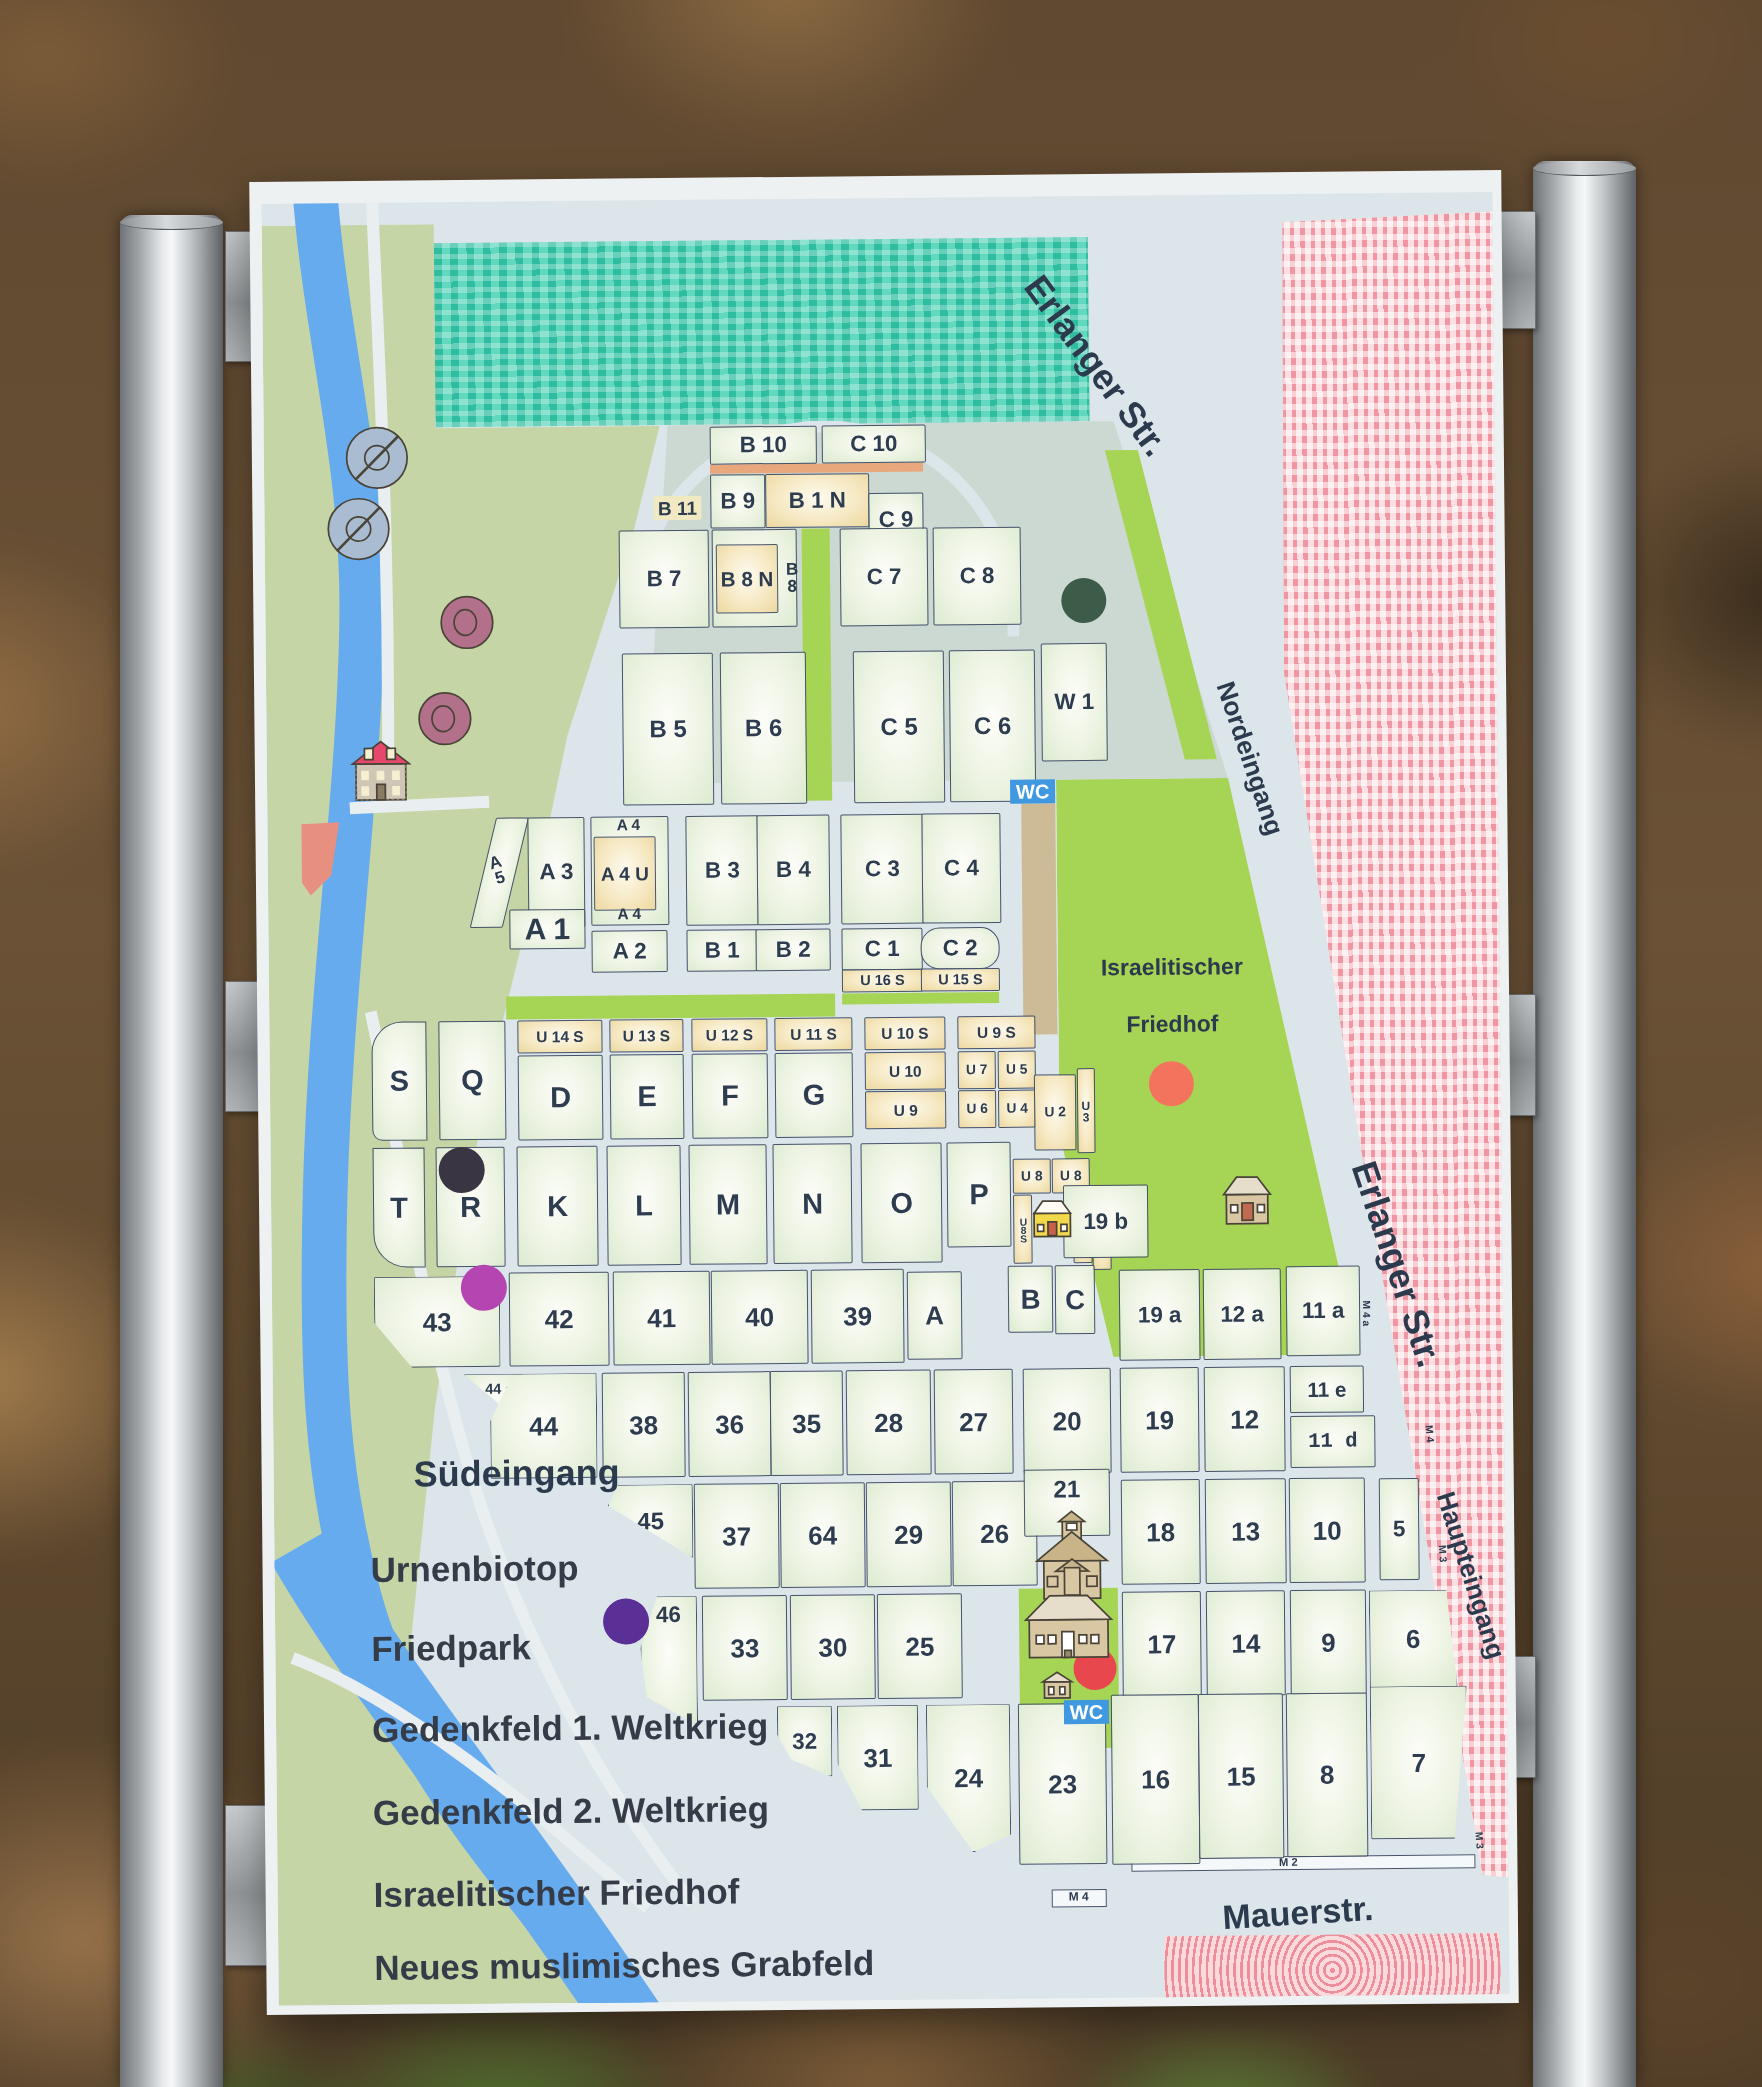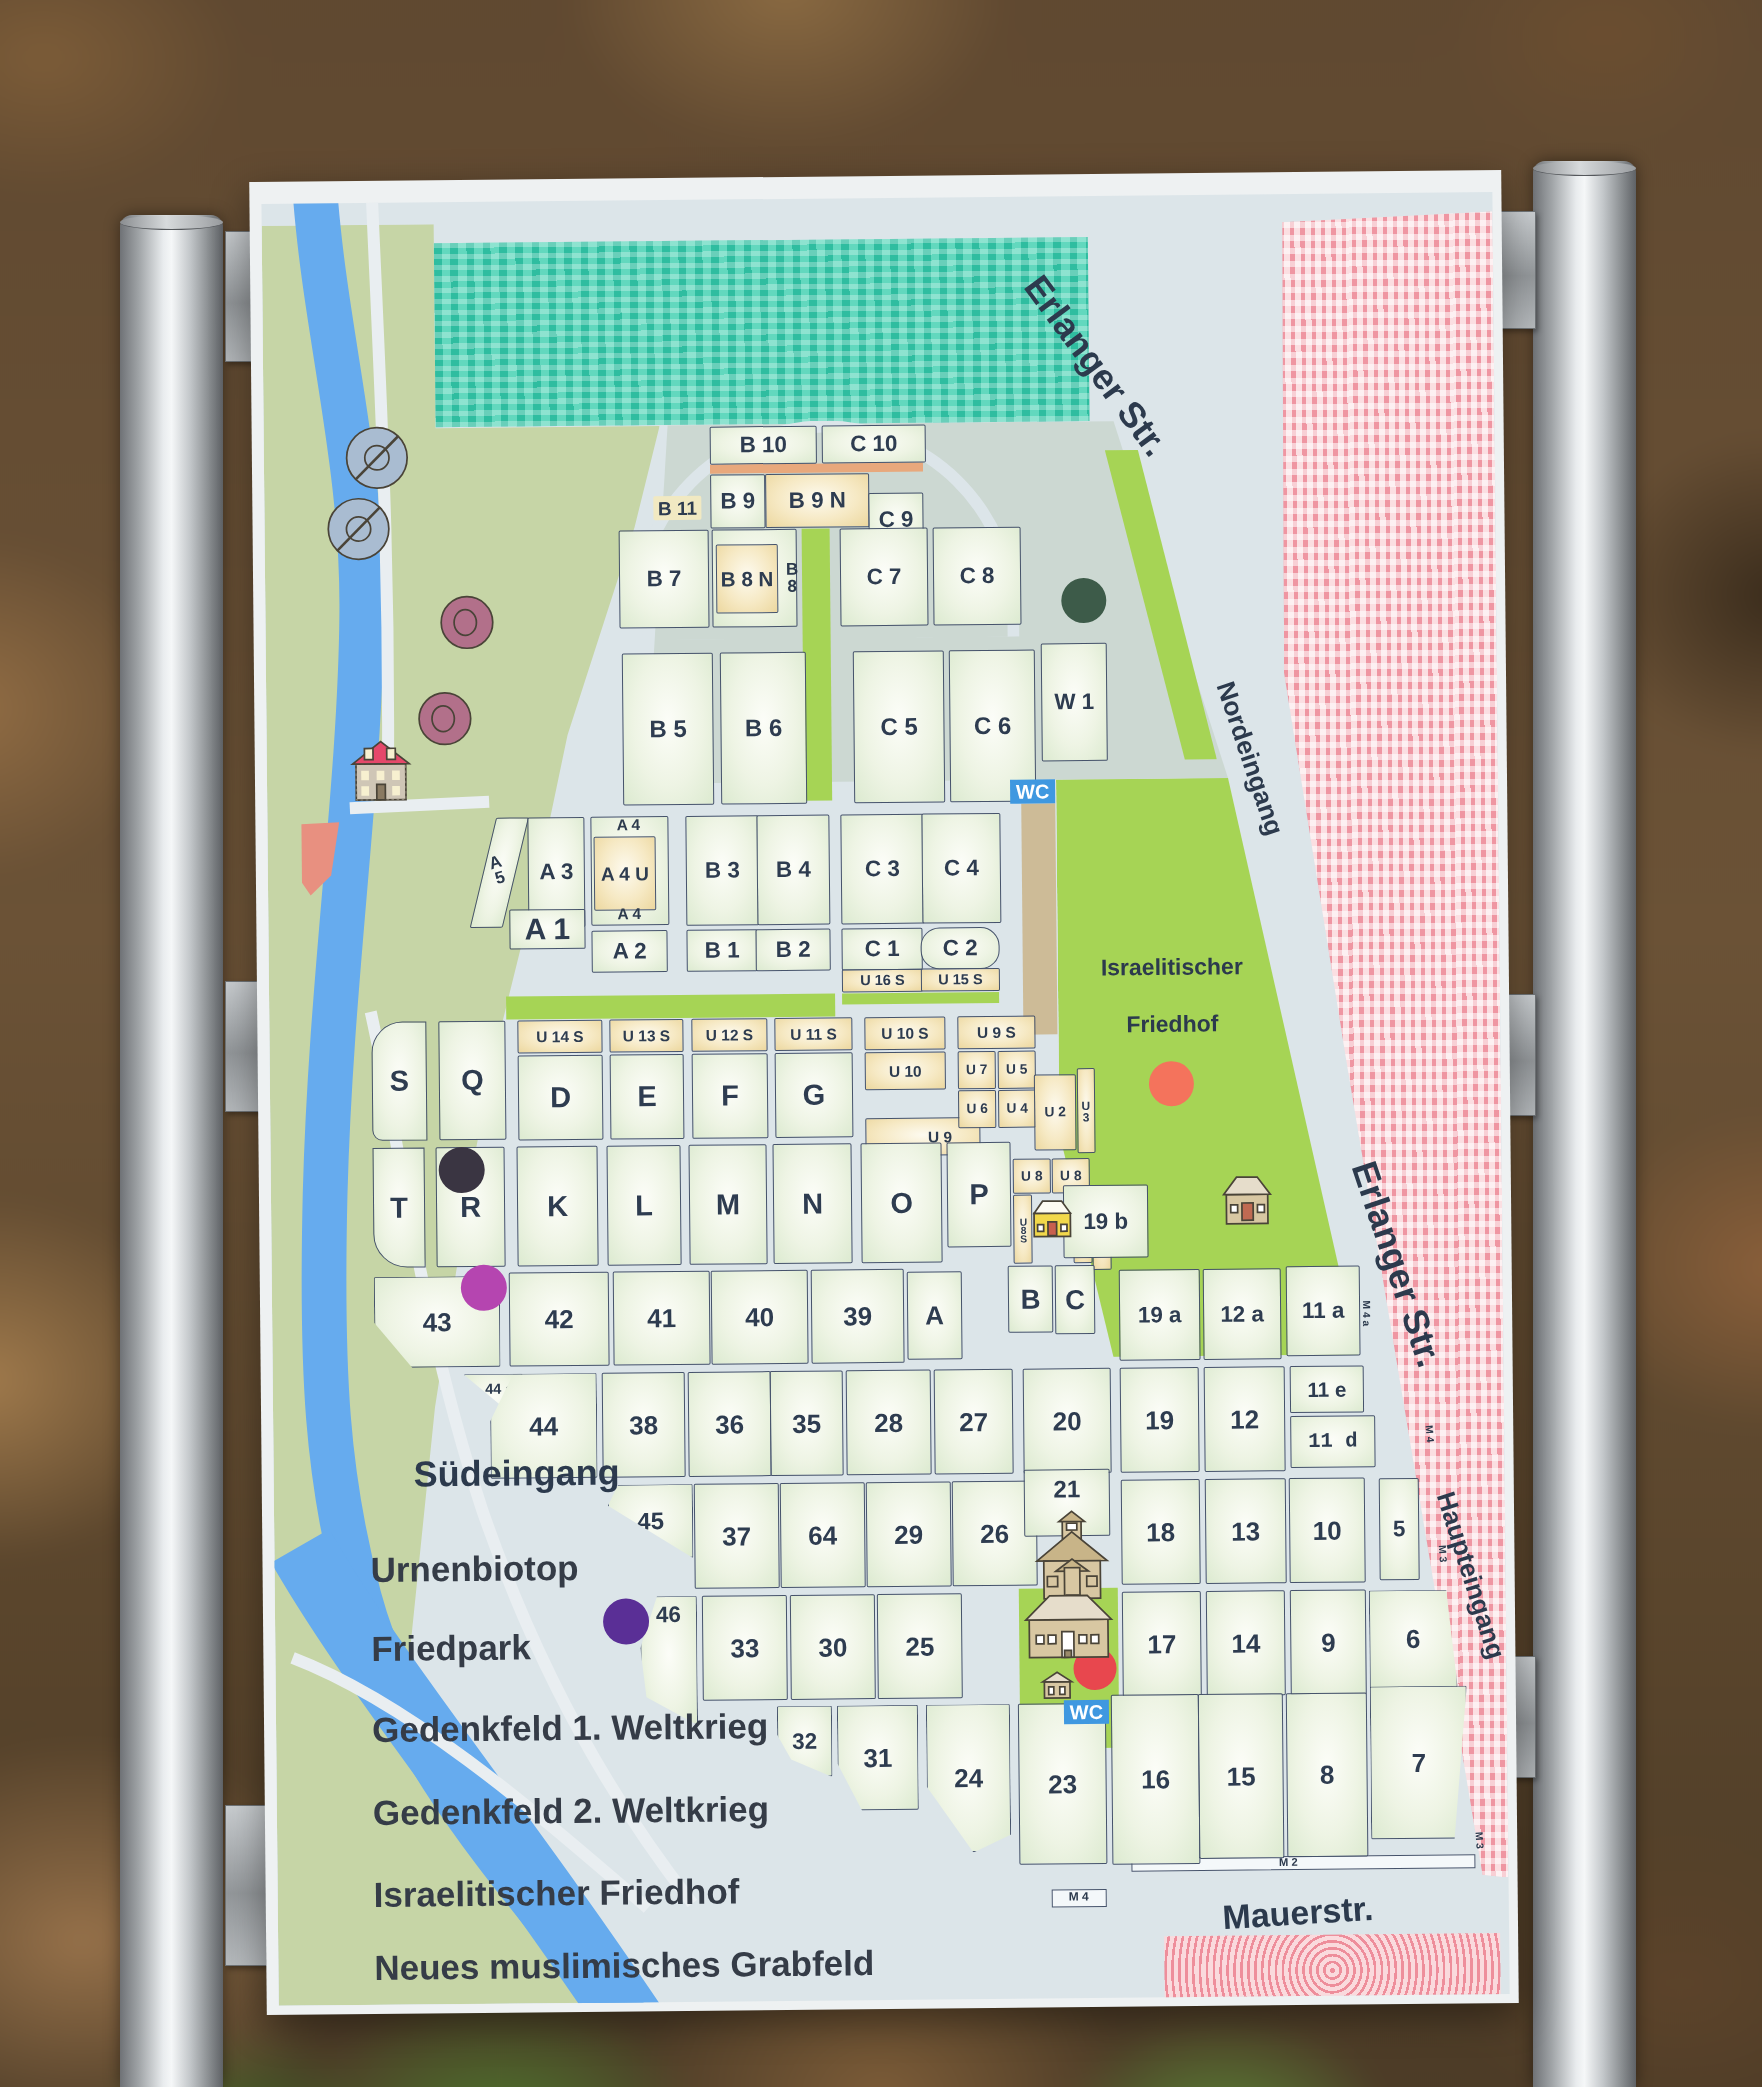--- a/index.html
+++ b/index.html
@@ -103,21 +103,21 @@
       <div class="plot" style="left: 446px; top: 227px; width: 105px; height: 36px; font-size: 22.4px;">
         <span>B 10</span>
       </div>
       <div class="plot" style="left: 558px; top: 227px; width: 102px; height: 36px; font-size: 22.4px;">
         <span>C 10</span>
       </div>
       <div class="plot" style="left: 446px; top: 275px; width: 53px; height: 52px; font-size: 22.4px;">
         <span>B 9</span>
       </div>
       <div class="plot urn" style="left: 501px; top: 275px; width: 102px; height: 52px; font-size: 22.4px;">
-        <span>B 9 N</span>
+        <span>B 1 N</span>
       </div>
       <div class="plot" style="left: 604px; top: 275px; width: 53px; height: 52px; font-size: 22.4px; margin-top: 20px;">
         <span>C 9</span>
       </div>
       <div class="plot urn nb" style="left: 389px; top: 296px; width: 48px; height: 24px; font-size: 19px;">
         <span>B 11</span>
       </div>
       <div class="plot" style="left: 354px; top: 330px; width: 88px; height: 96px; font-size: 22.4px;">
         <span>B 7</span>
       </div>
@@ -225,21 +225,21 @@
       </div>
       <div class="plot" style="left: 505px; top: 854px; width: 76px; height: 83px; font-size: 29px;">
         <span>G</span>
       </div>
       <div class="plot urn" style="left: 595px; top: 819px; width: 79px; height: 31px; font-size: 15.5px;">
         <span>U 10 S</span>
       </div>
       <div class="plot urn" style="left: 595px; top: 854px; width: 79px; height: 36px; font-size: 15.5px;">
         <span>U 10</span>
       </div>
-      <div class="plot urn" style="left: 595px; top: 920px; width: 79px; height: 36px; font-size: 15.5px; padding-left: 34px;">
+      <div class="plot urn" style="left: 595px; top: 893px; width: 79px; height: 36px; font-size: 15.5px;">
         <span>U 9</span>
       </div>
       <div class="plot urn" style="left: 688px; top: 819px; width: 76px; height: 31px; font-size: 15.5px;">
         <span>U 9 S</span>
       </div>
       <div class="plot urn" style="left: 688px; top: 854px; width: 36px; height: 36px; font-size: 13.8px;">
         <span>U 7</span>
       </div>
       <div class="plot urn" style="left: 728px; top: 854px; width: 36px; height: 36px; font-size: 13.8px; text-align: right;">
         <span>U 5</span>

